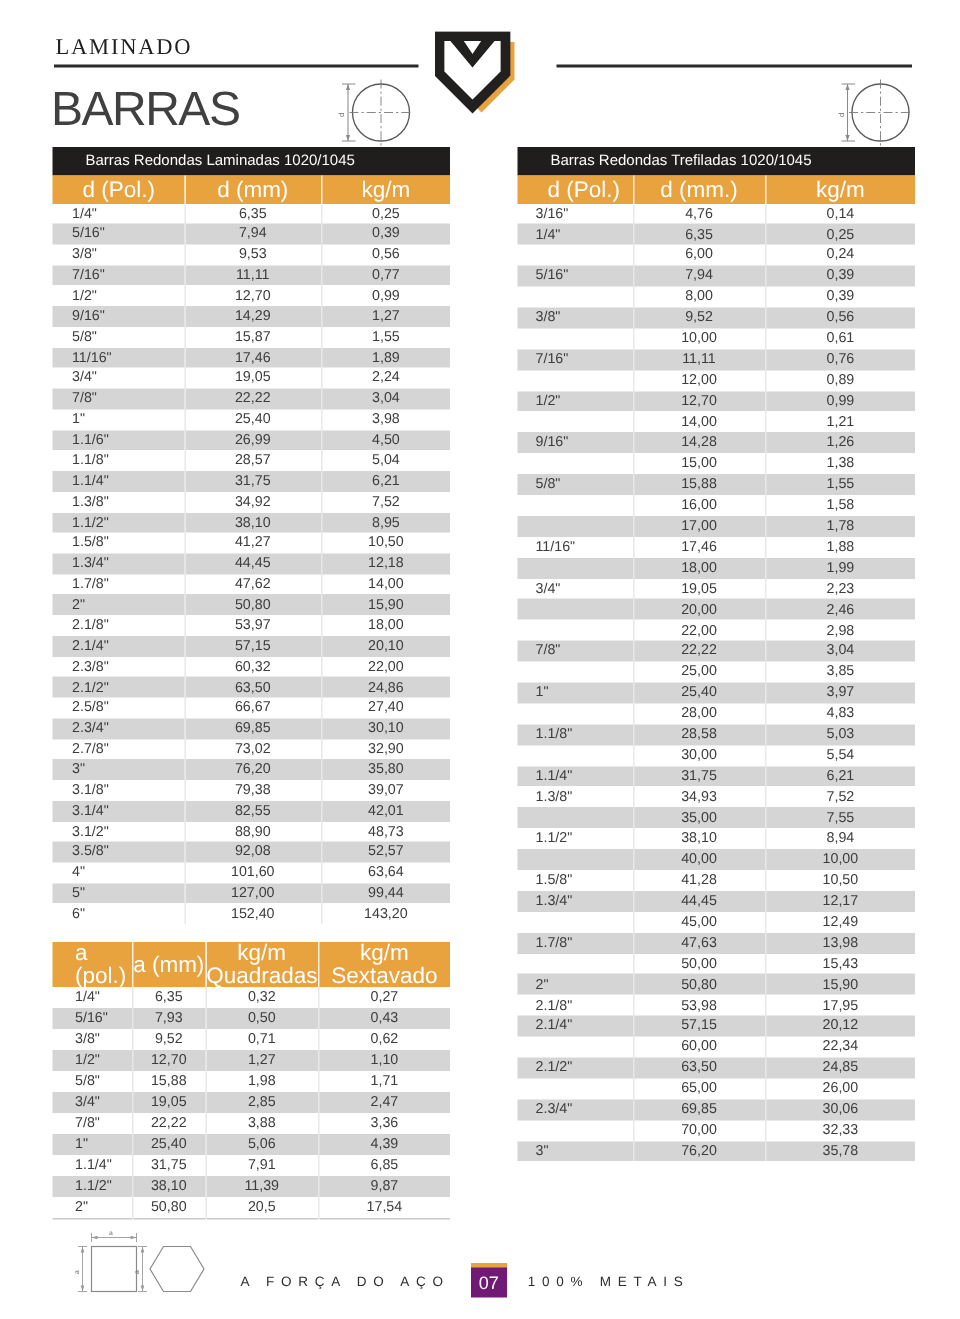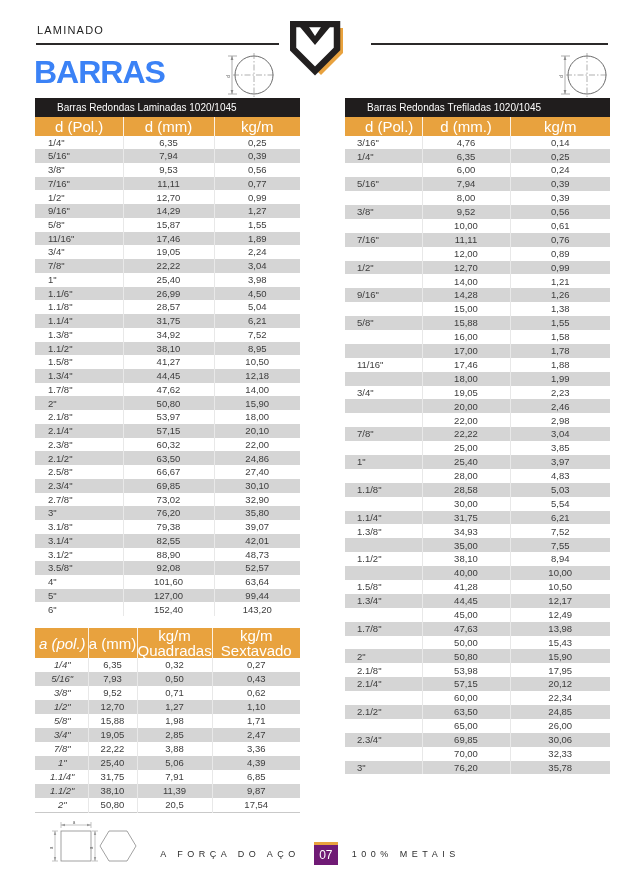--- a/index.html
+++ b/index.html
@@ -1,25 +1,25 @@
 <!DOCTYPE html>
 <html><head>
 <meta charset="utf-8">
 <style>
   html,body{margin:0;padding:0;background:#ffffff;}
   .page{position:relative;width:640px;height:879px;background:#fff;overflow:hidden;
         font-family:"Liberation Sans",sans-serif;-webkit-font-smoothing:antialiased;}
 
   
-  .category{position:absolute;left:37px;top:24px;font-size:11px;letter-spacing:1.2px;color:#1f1f1f;}
+  .category{position:absolute;left:37px;top:24px;font-size:15px;letter-spacing:1.2px;color:#1f1f1f;font-family:Liberation Serif, serif;}
   .rule{position:absolute;top:43px;height:2px;background:#2b2929;}
   .rule-left{left:36px;width:243px;}
   .rule-right{left:371px;width:237px;}
-  .page-title{position:absolute;left:34px;top:54px;margin:0;font-size:32px;font-weight:bold;
-              letter-spacing:-1px;color:#3b82f6;text-align:center;}
+  .page-title{position:absolute;left:34px;top:54px;margin:0;font-size:32px;font-weight:normal;
+              letter-spacing:-1px;color:#404040;text-align:center;}
   .logo{position:absolute;left:290px;top:21px;width:60px;height:58px;}
   .diag-circle{position:absolute;top:51px;width:52px;height:47px;}
   .diag-circle-left{left:224px;}
   .diag-circle-right{left:557px;}
 
   
   .tbl-block{position:absolute;width:265px;}
   #blk-laminadas{left:35px;top:98px;}
   #blk-trefiladas{left:345px;top:98px;}
   #blk-quadradas{left:35px;top:628px;}
@@ -32,21 +32,21 @@
   .tbl th:first-child{border-left:none;text-align:left;padding-left:20px;}
   .tbl td{font-size:9.5px;color:#3d3d3d;padding:0;text-align:center;vertical-align:middle;
           line-height:1;border-left:1px solid #e8e8e8;}
   .tbl td:first-child{border-left:none;text-align:left;padding-left:13px;}
   .tbl tbody tr:nth-child(even) td{background:#d5d5d5;}
   #blk-laminadas td{height:13.74px;}
   #blk-trefiladas td{height:13.9px;}
   #blk-trefiladas td:first-child{padding-left:12px;}
   #blk-quadradas td{height:14px;}
   #blk-quadradas th:first-child,
-  #blk-quadradas td:first-child{text-align:center;padding-left:2px;font-style:italic;}
+  #blk-quadradas td:first-child{text-align:left;padding-left:15px;}
   #blk-quadradas .tbl{border-bottom:1px solid #c9c9c9;}
 
   
   .footer{position:absolute;left:0;top:842px;width:640px;display:flex;justify-content:center;
           align-items:center;gap:14px;transform:translateX(-10px);}
   .slogan{font-size:9px;letter-spacing:4.5px;color:#2e2e2e;white-space:nowrap;}
   .page-badge{width:24px;height:20px;background:#701a75;border-top:3px solid #E8A23E;
               color:#fff;font-size:12px;display:flex;align-items:center;justify-content:center;}
   .foot-diagrams{position:absolute;left:45px;top:819px;width:104px;height:52px;}
 </style>

